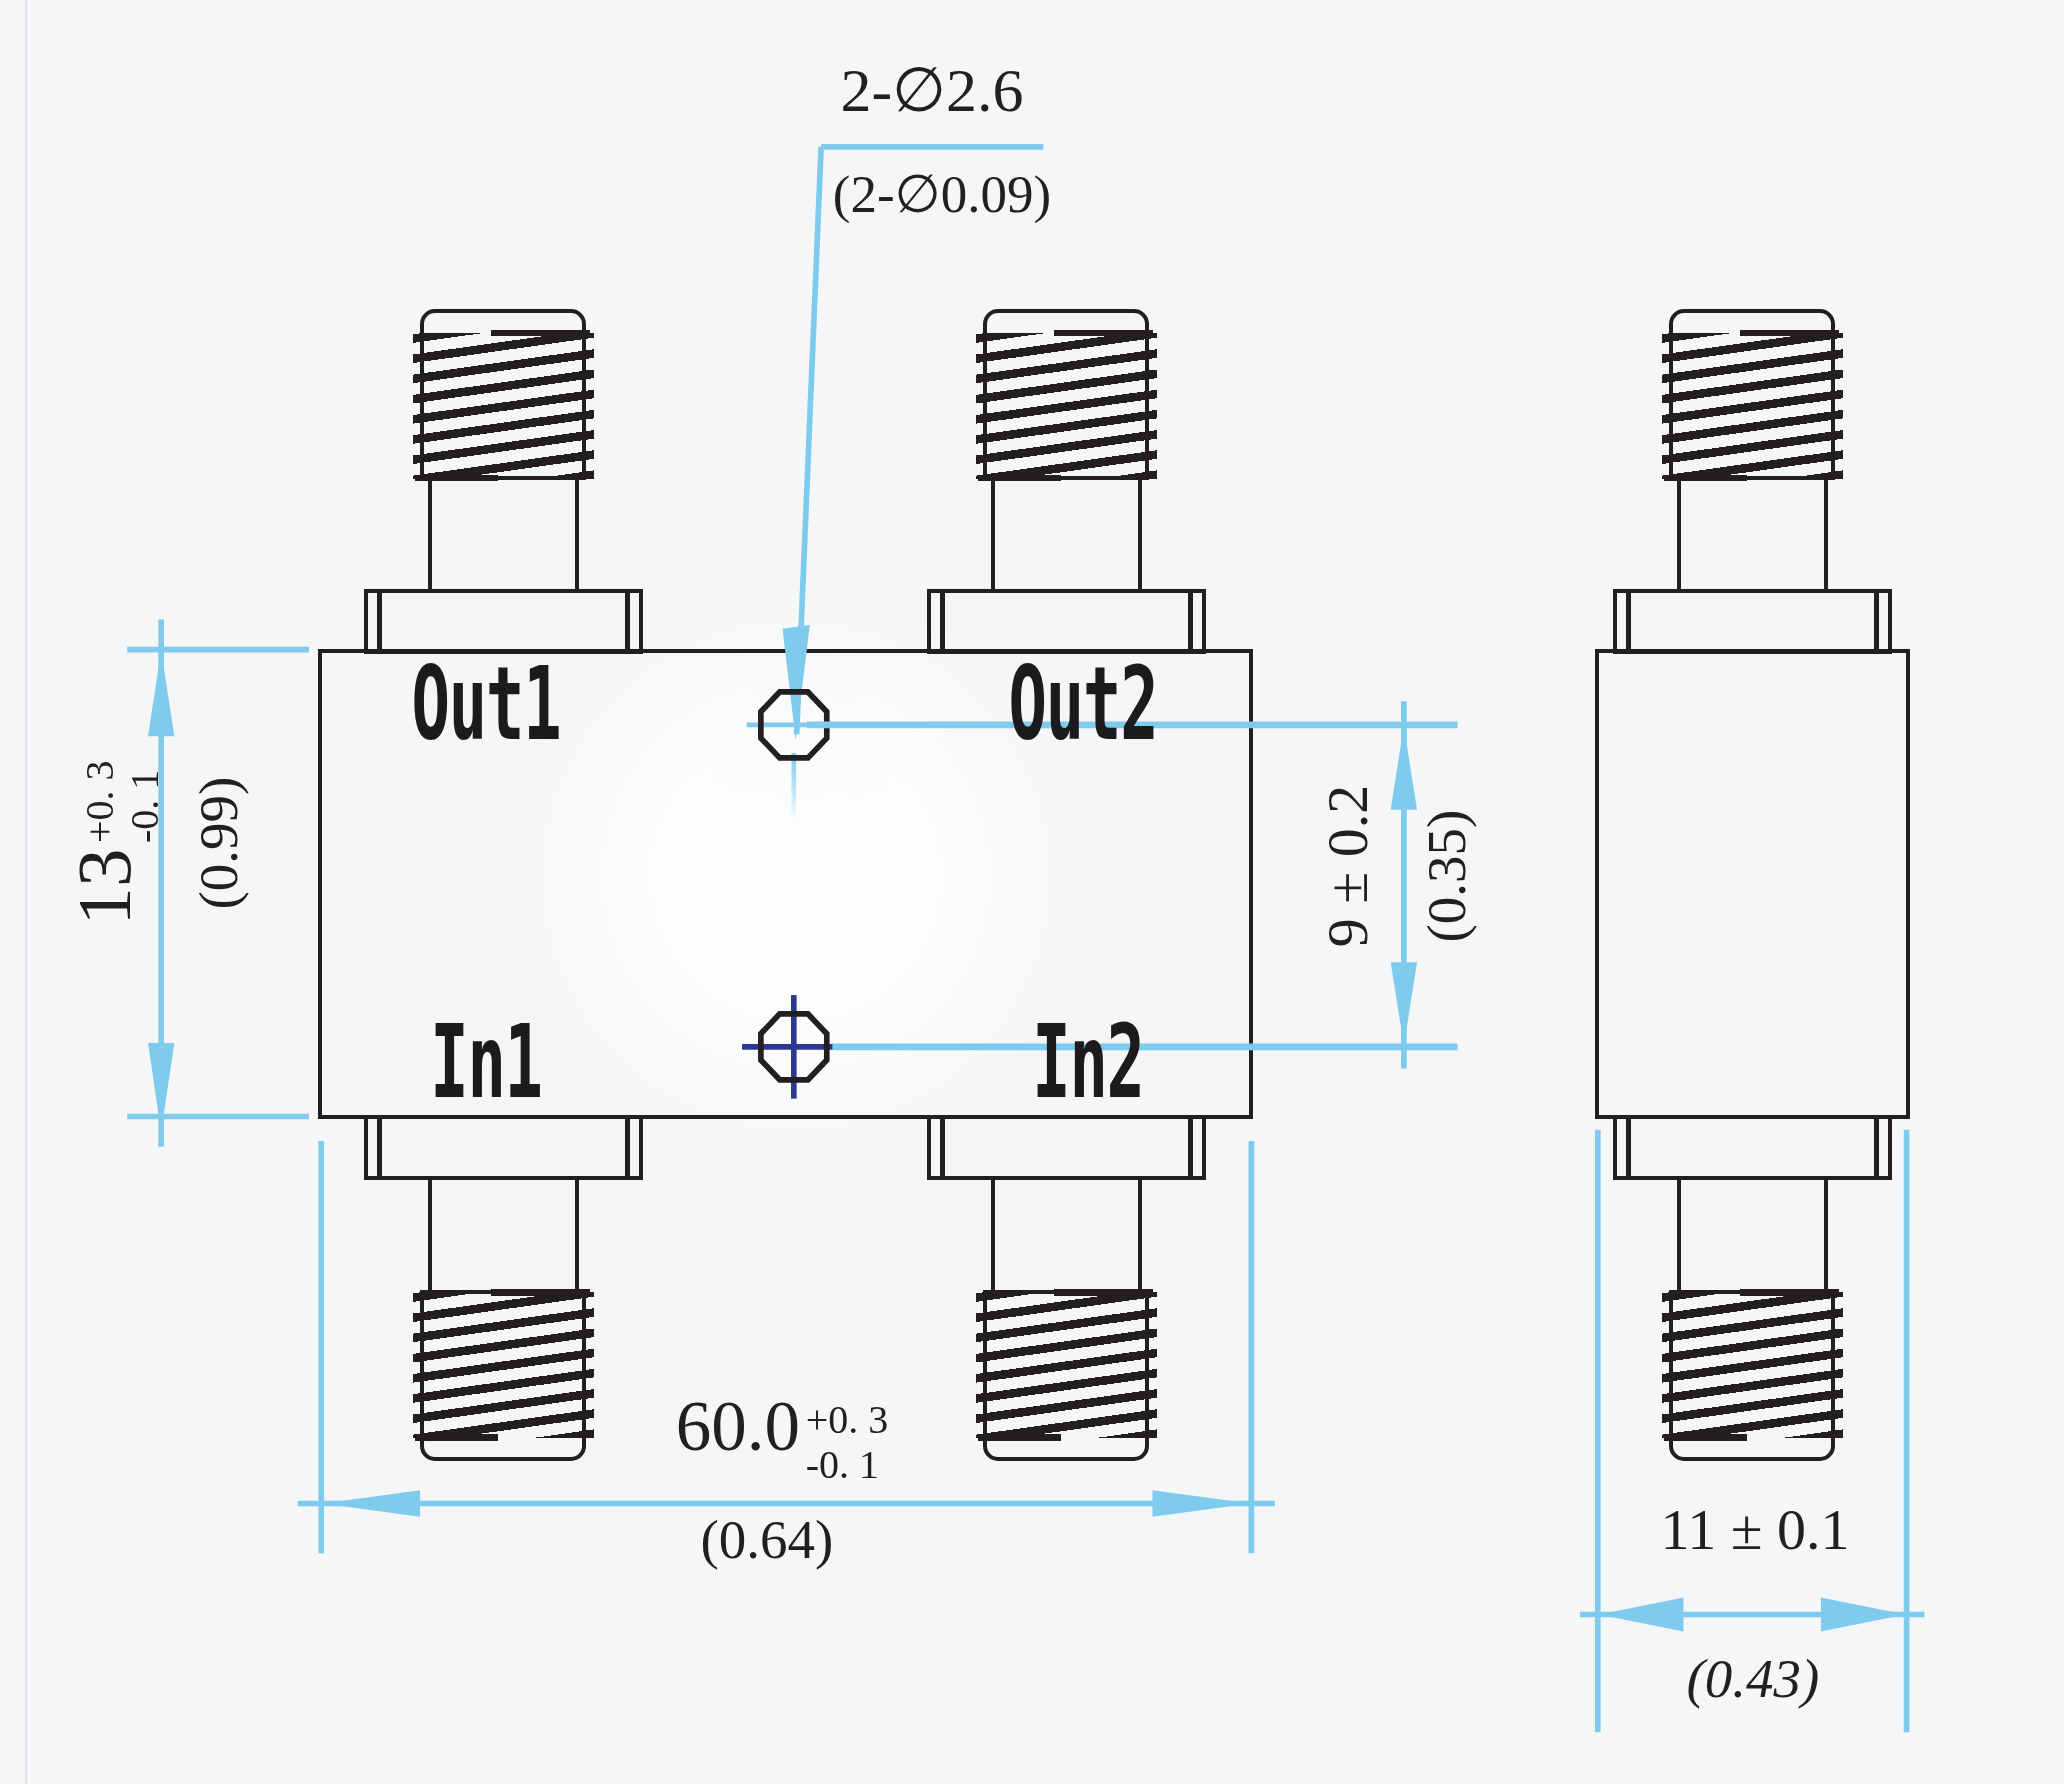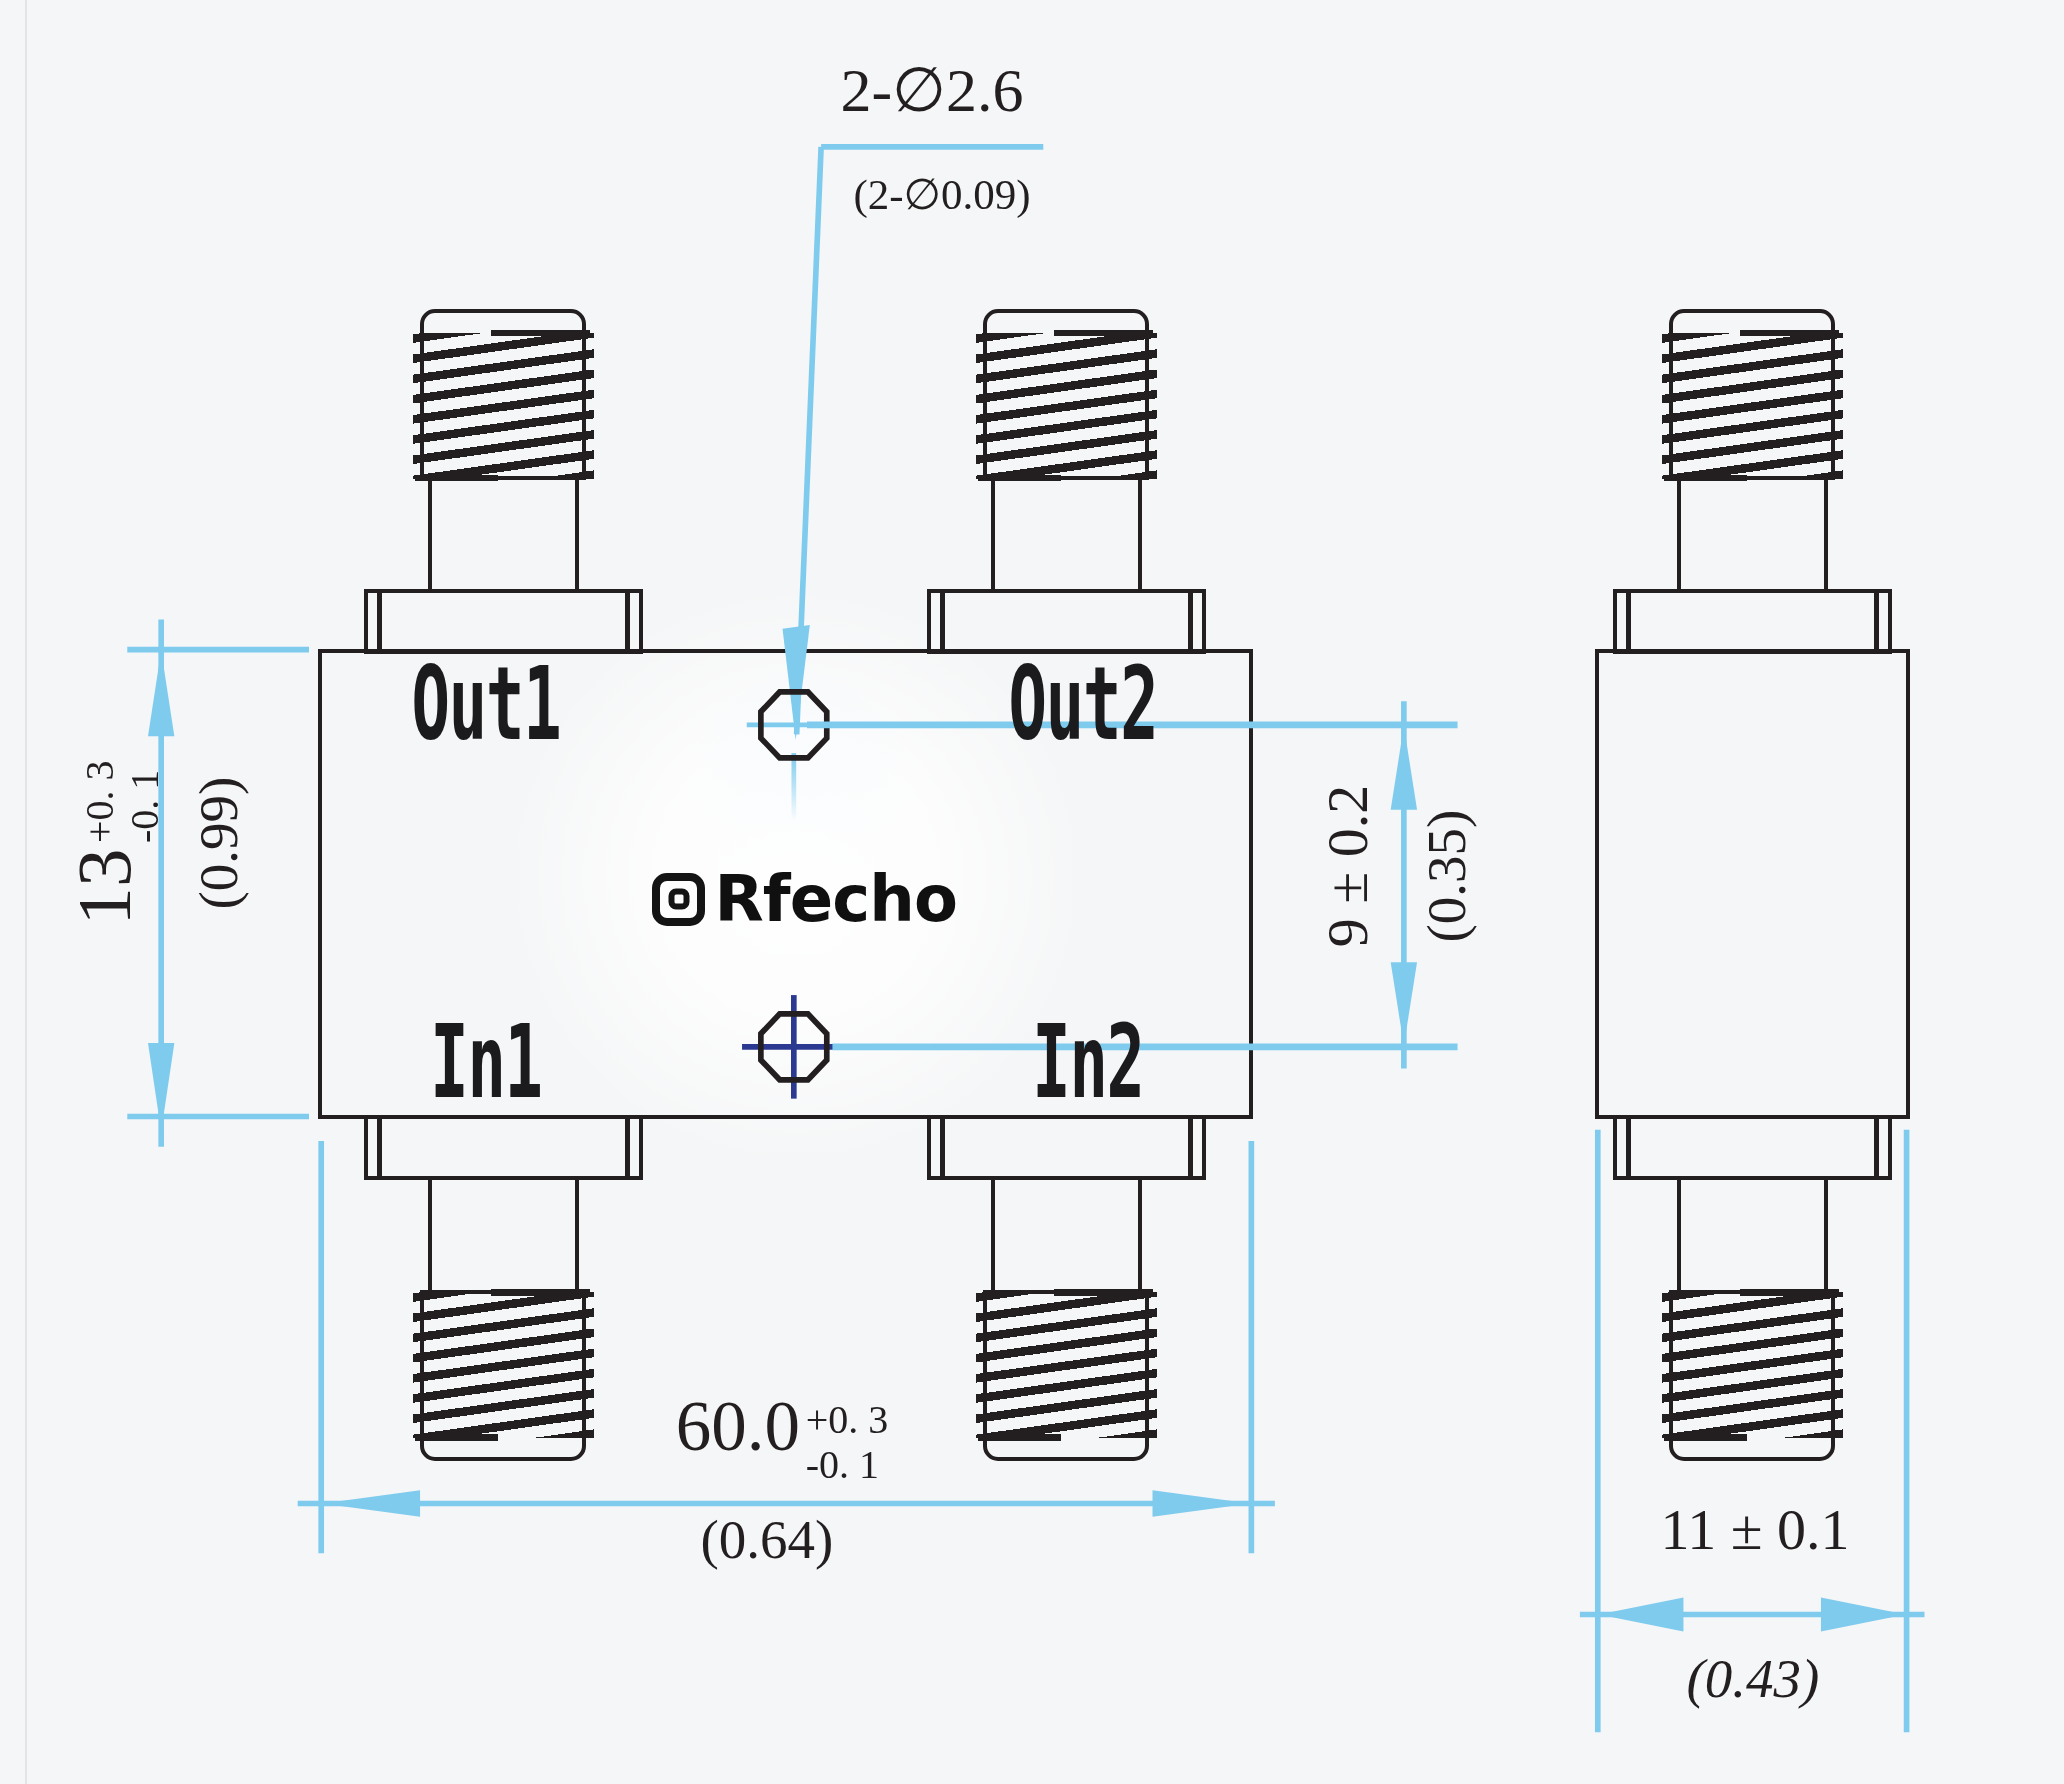--- a/index.html
+++ b/index.html
@@ -98,21 +98,21 @@
   }
   .dim-text.rot{transform:translate(-50%,-50%) rotate(-90deg);}
   .dim-main{font-size:77px;}
   .dim-main.w60{font-size:71px;}
   .tol{
     display:inline-flex;flex-direction:column;
     font-size:40px;line-height:1.12;text-align:left;
     vertical-align:17px;margin-left:5.6px;
   }
   .note-mm{font-size:62px;}
-  .note-inch{font-size:43px;}
+  .note-inch{font-size:53px;}
   .inch-paren{font-size:55px;}
   .pm-dim{font-size:58px;}
 
   
   svg.overlay{position:absolute;left:0;top:0;}
   .ln{stroke:var(--dim);stroke-width:6;fill:none;}
   .ln.thick{stroke-width:7;}
   .ln.thin{stroke-width:5;}
   .ar{fill:var(--dim);stroke:none;}
   .oct{stroke:var(--ink);stroke-width:6;fill:none;}
@@ -251,19 +251,15 @@
     <span class="dim-main w60">60.0</span><span class="tol">
         <span>+0. 3</span>
         <span>-0. 1</span>
       </span>
   </div>
   <div class="abs dim-text inch-paren" style="left:767px;top:1539px;">(0.64)</div>
 
   <div class="abs dim-text pm-dim" style="left:1755px;top:1530px;">11 ± 0.1</div>
   <div class="abs dim-text inch-paren" style="left:1753px;top:1678px;font-style:italic;">(0.43)</div>
 
-  <div class="abs brand" style="left:652px;top:899px;">
-    <div class="brand-icon"></div>
-    <div class="brand-text">Rfecho</div>
-  </div>
 
 </div>
 
 
 </body></html>

